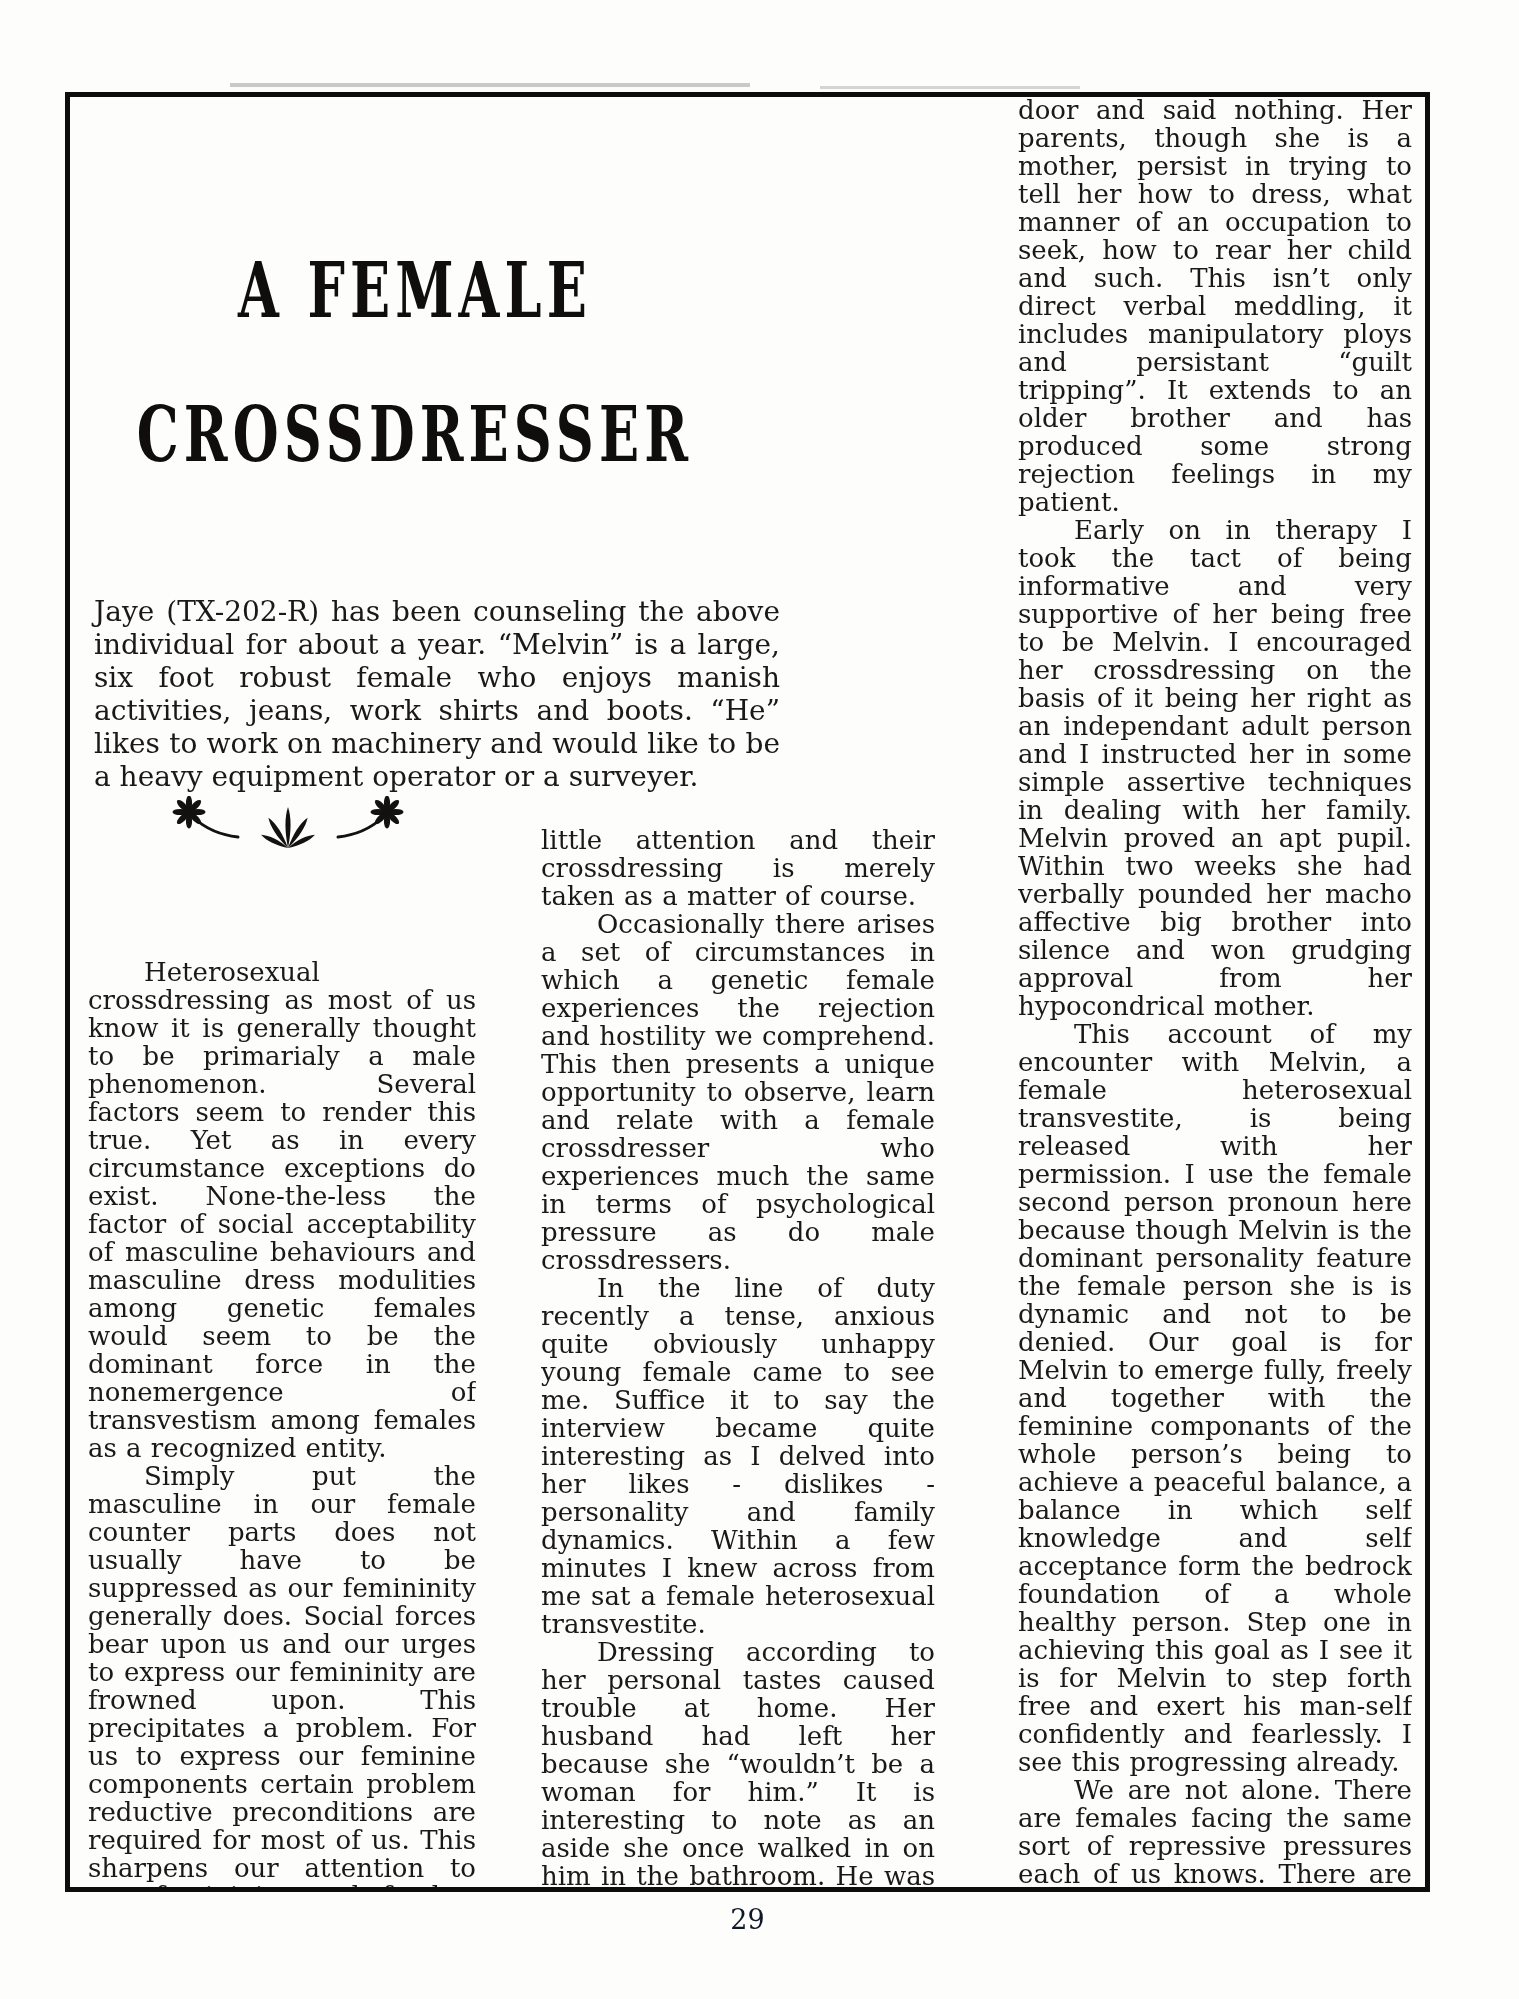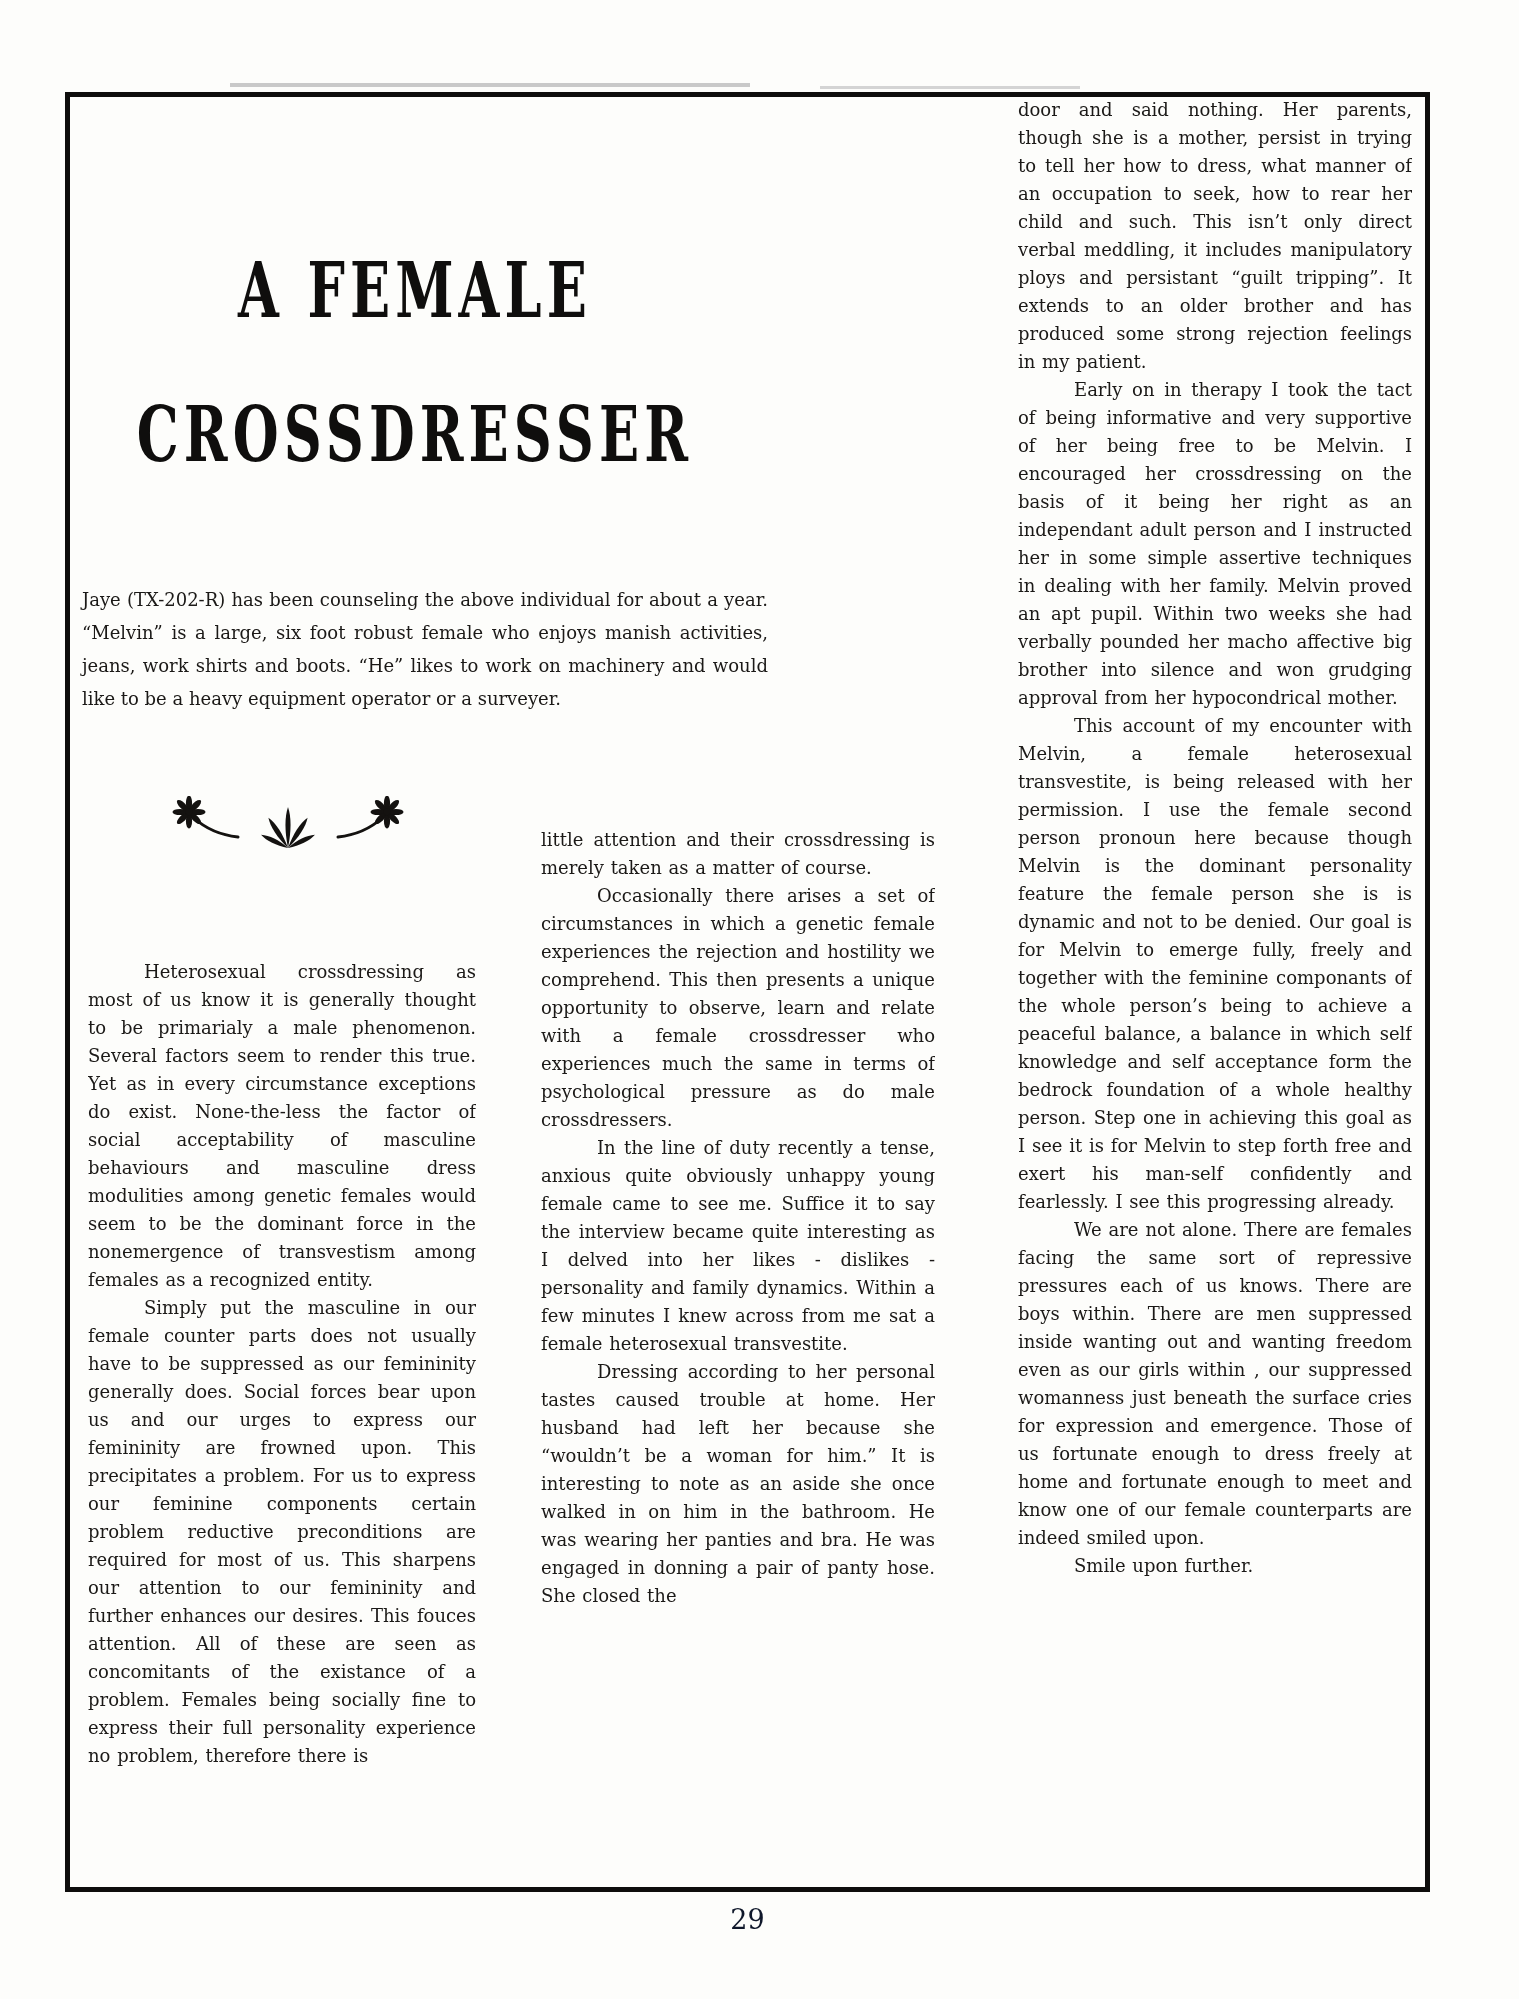--- a/index.html
+++ b/index.html
@@ -22,32 +22,32 @@
     position:absolute;left:65px;width:700px;
     text-align:center;font-weight:700;color:#0f0e0d;
     font-size:62px;line-height:62px;letter-spacing:6px;
     transform:scale(0.85,1.25);transform-origin:50% 0;
     white-space:nowrap;
   }
   .title-1{top:252px;}
   .title-2{top:396px;}
   .intro{
     position:absolute;left:82px;top:583px;width:686px;
-    font-size:18px;line-height:33px;
+    font-size:28px;line-height:33px;
     text-align:justify;text-justify:inter-word;
-    margin:0;
+    margin:12px;
   }
   .ornament{
     position:absolute;left:168px;top:796px;width:240px;height:58px;
     display:flex;align-items:flex-start;justify-content:space-between;
   }
   .ornament svg{display:block;}
   .col{
     position:absolute;
-    font-size:18px;line-height:28px;
+    font-size:26px;line-height:28px;
     text-align:justify;text-justify:inter-word;
     word-spacing:1px;
     overflow:hidden;
   }
   .col-1{left:88px;top:958px;width:388px;height:929px;}
   .col-2{left:541px;top:826px;width:394px;height:1061px;}
   .col-3{left:1018px;top:96px;width:394px;height:1791px;}
   .para{margin:0;}
   .para.indent{text-indent:56px;}
   .page-number{

